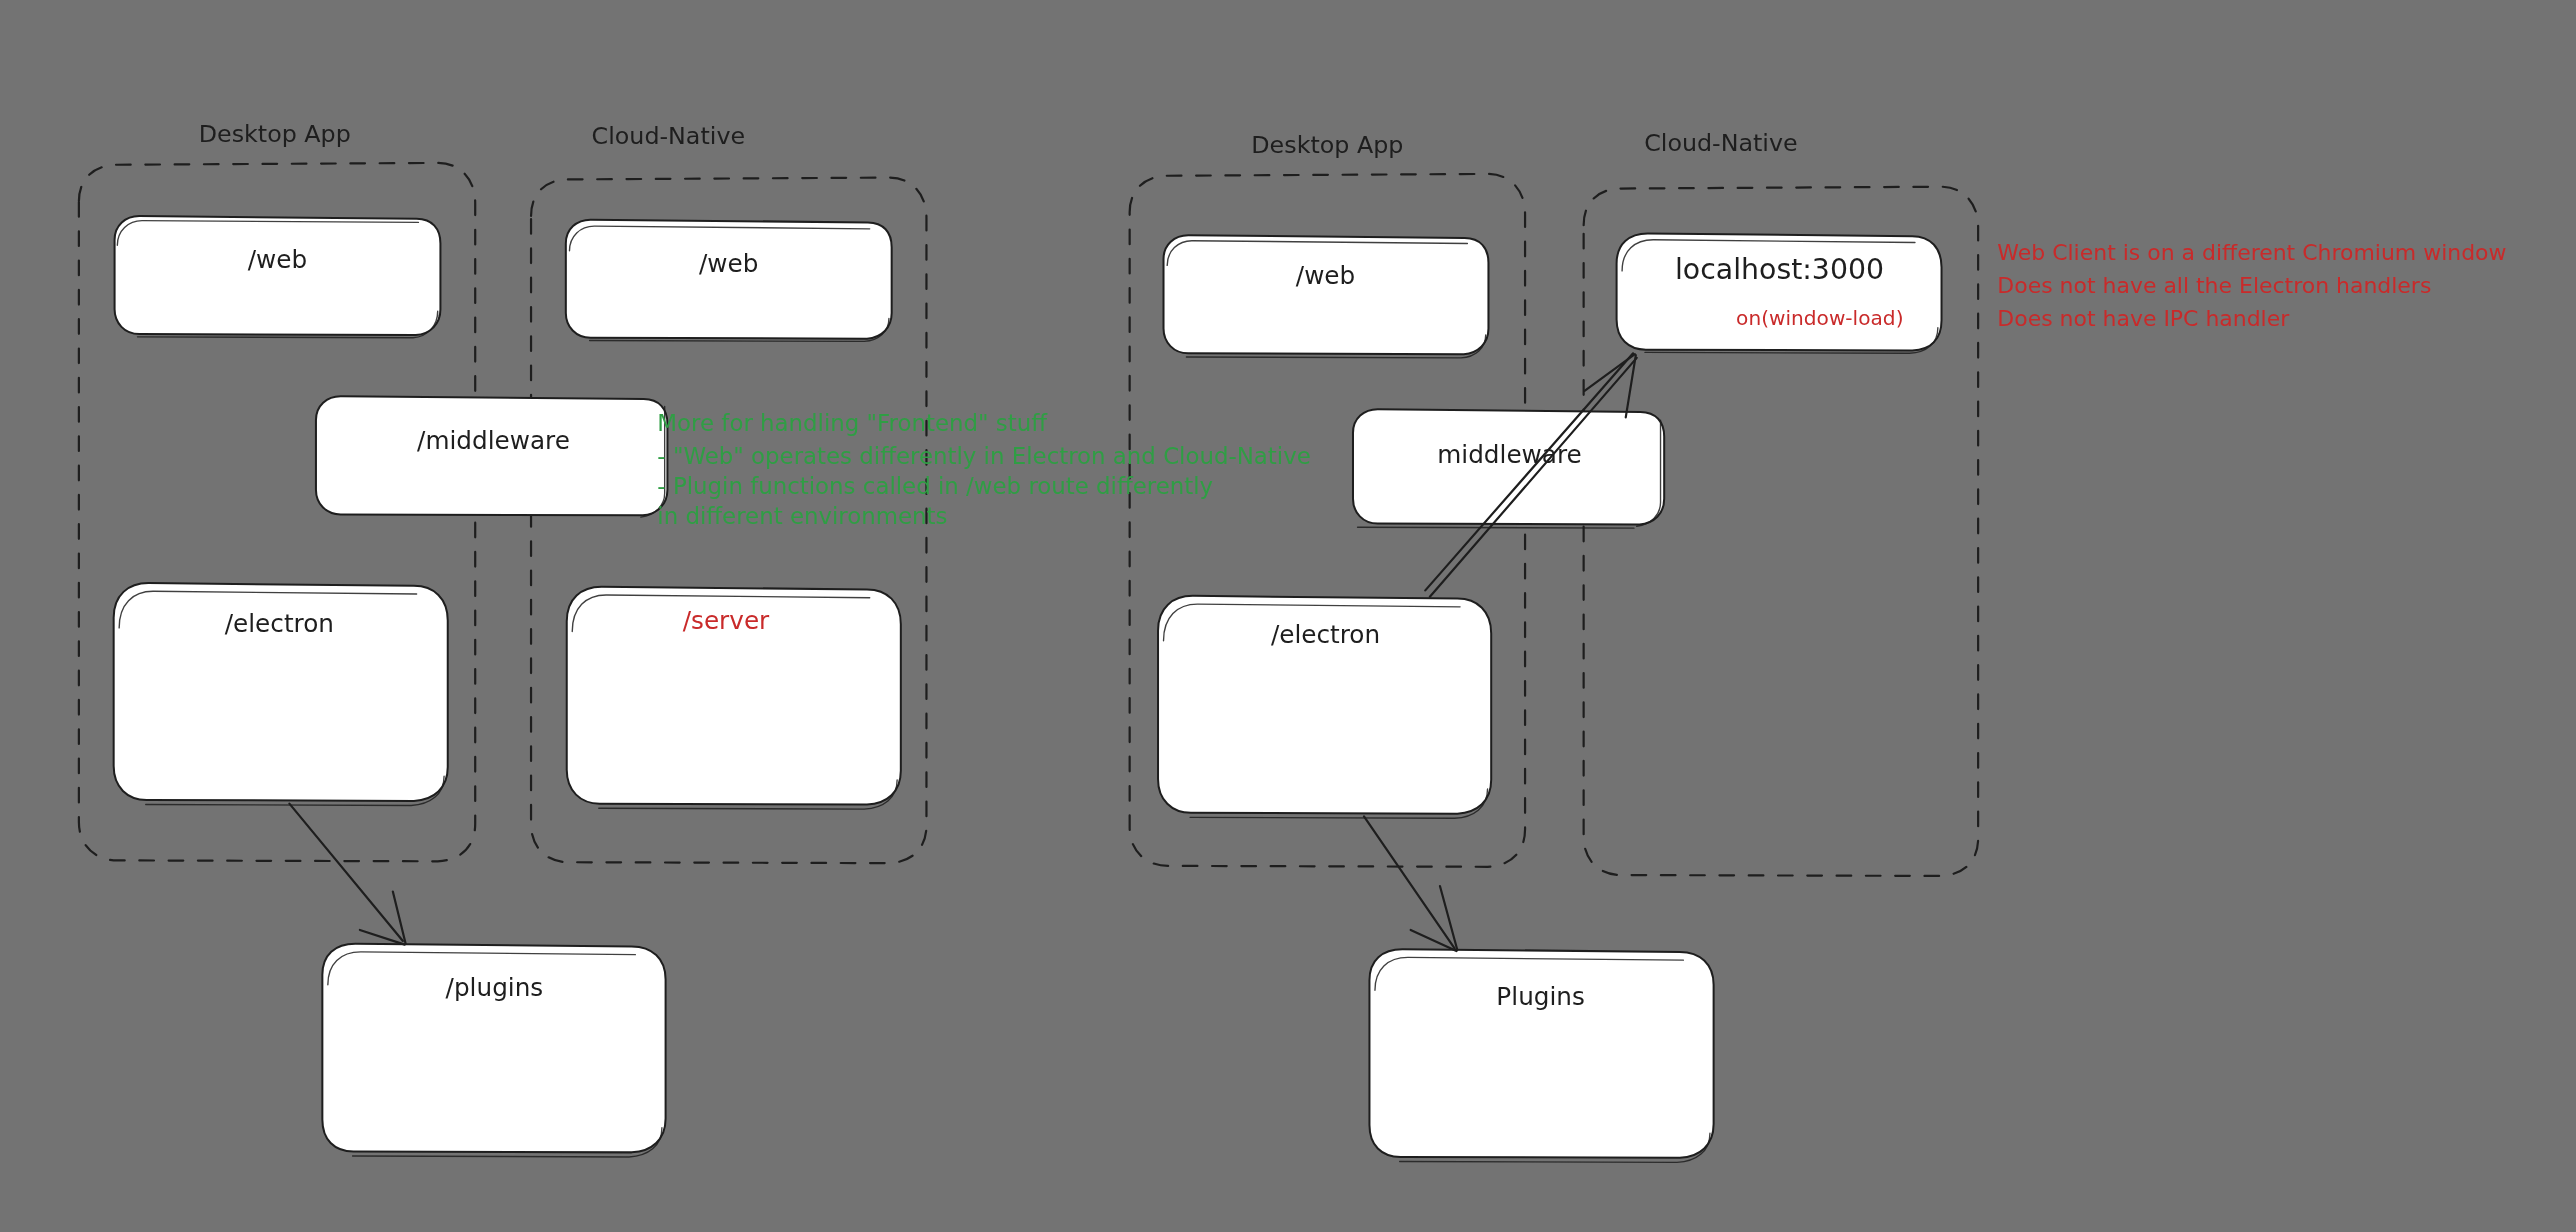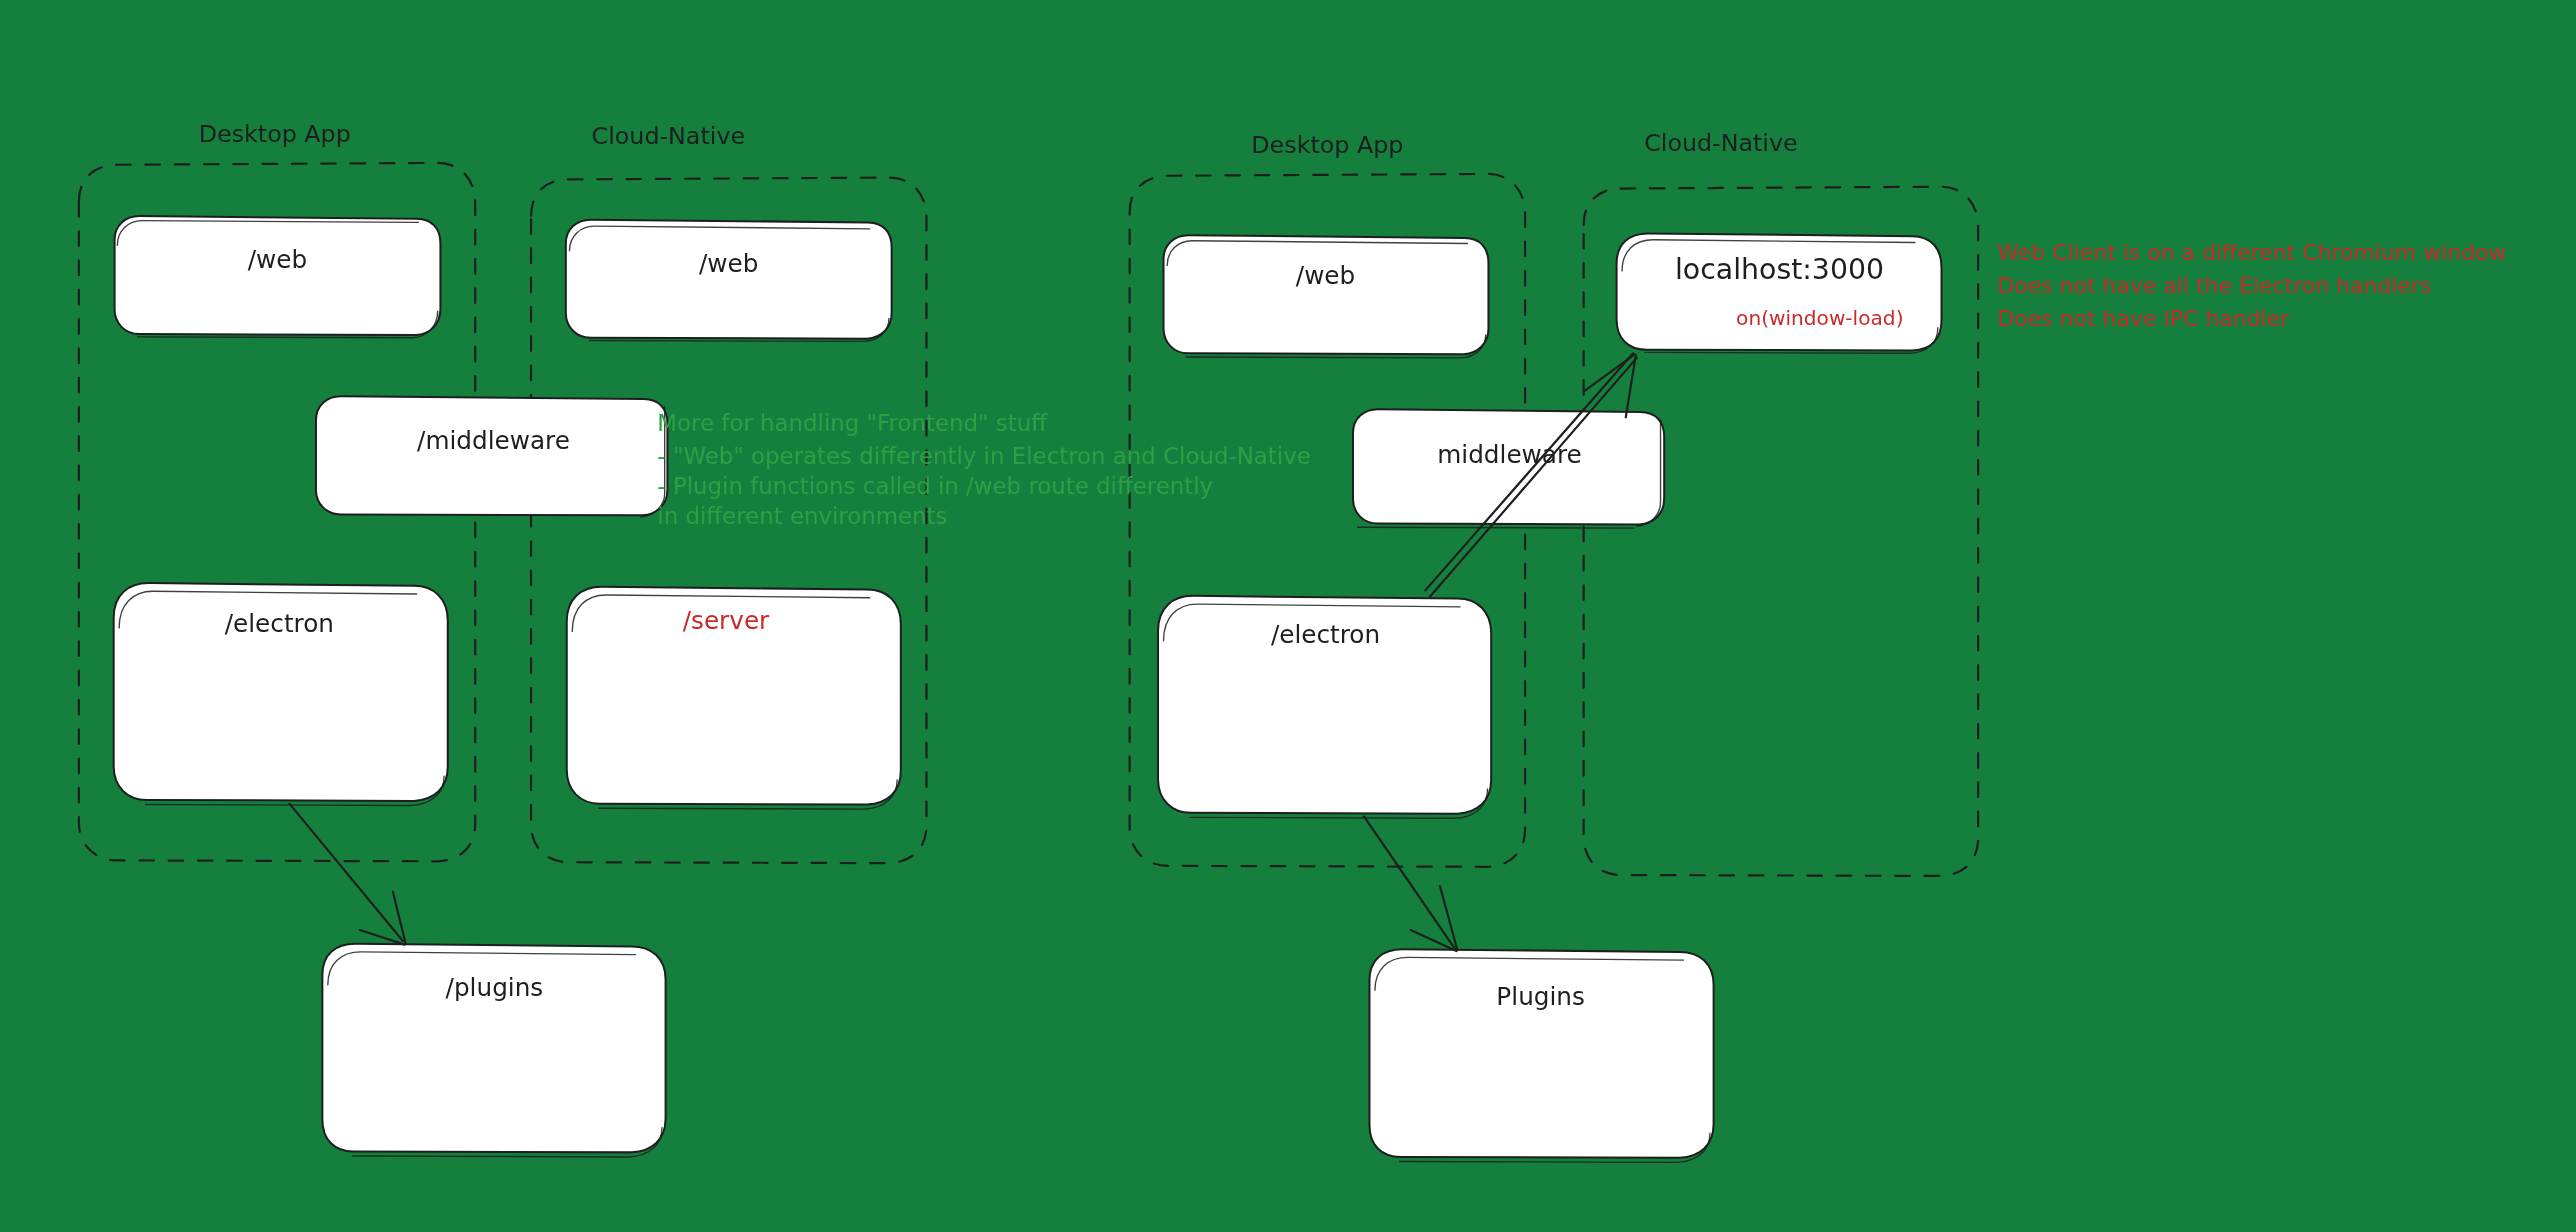--- a/index.html
+++ b/index.html
@@ -1,17 +1,17 @@
 <!DOCTYPE html>
 <html style="font-size:14.6px"><head>
 <meta charset="utf-8">
 <style>
   html,body{margin:0;padding:0;background:#ffffff;}
   body{width:2576px;height:1232px;overflow:hidden;font-family:"DejaVu Sans",sans-serif;}
-  #stage{position:relative;width:2576px;height:1232px;background:#15803d;}
+  #stage{position:relative;width:2576px;height:1232px;background:#737373;}
   svg.layer{position:absolute;inset:0;width:2576px;height:1232px;}
   .hand{font-family:"DejaVu Sans",sans-serif;}
   text{dominant-baseline:middle;}
   .lbl-group{font-size:26px;fill:#1e1e1e;}
   .lbl-node{font-size:27px;fill:#1e1e1e;}
   .lbl-node-lg{font-size:31px;fill:#1e1e1e;}
   .lbl-red{font-size:27px;fill:#c92a2a;}
   .lbl-red-sm{font-size:22px;fill:#c92a2a;}
   .note-green{font-size:25px;fill:#2f9e44;}
   .note-red{font-size:24px;fill:#c92a2a;}

